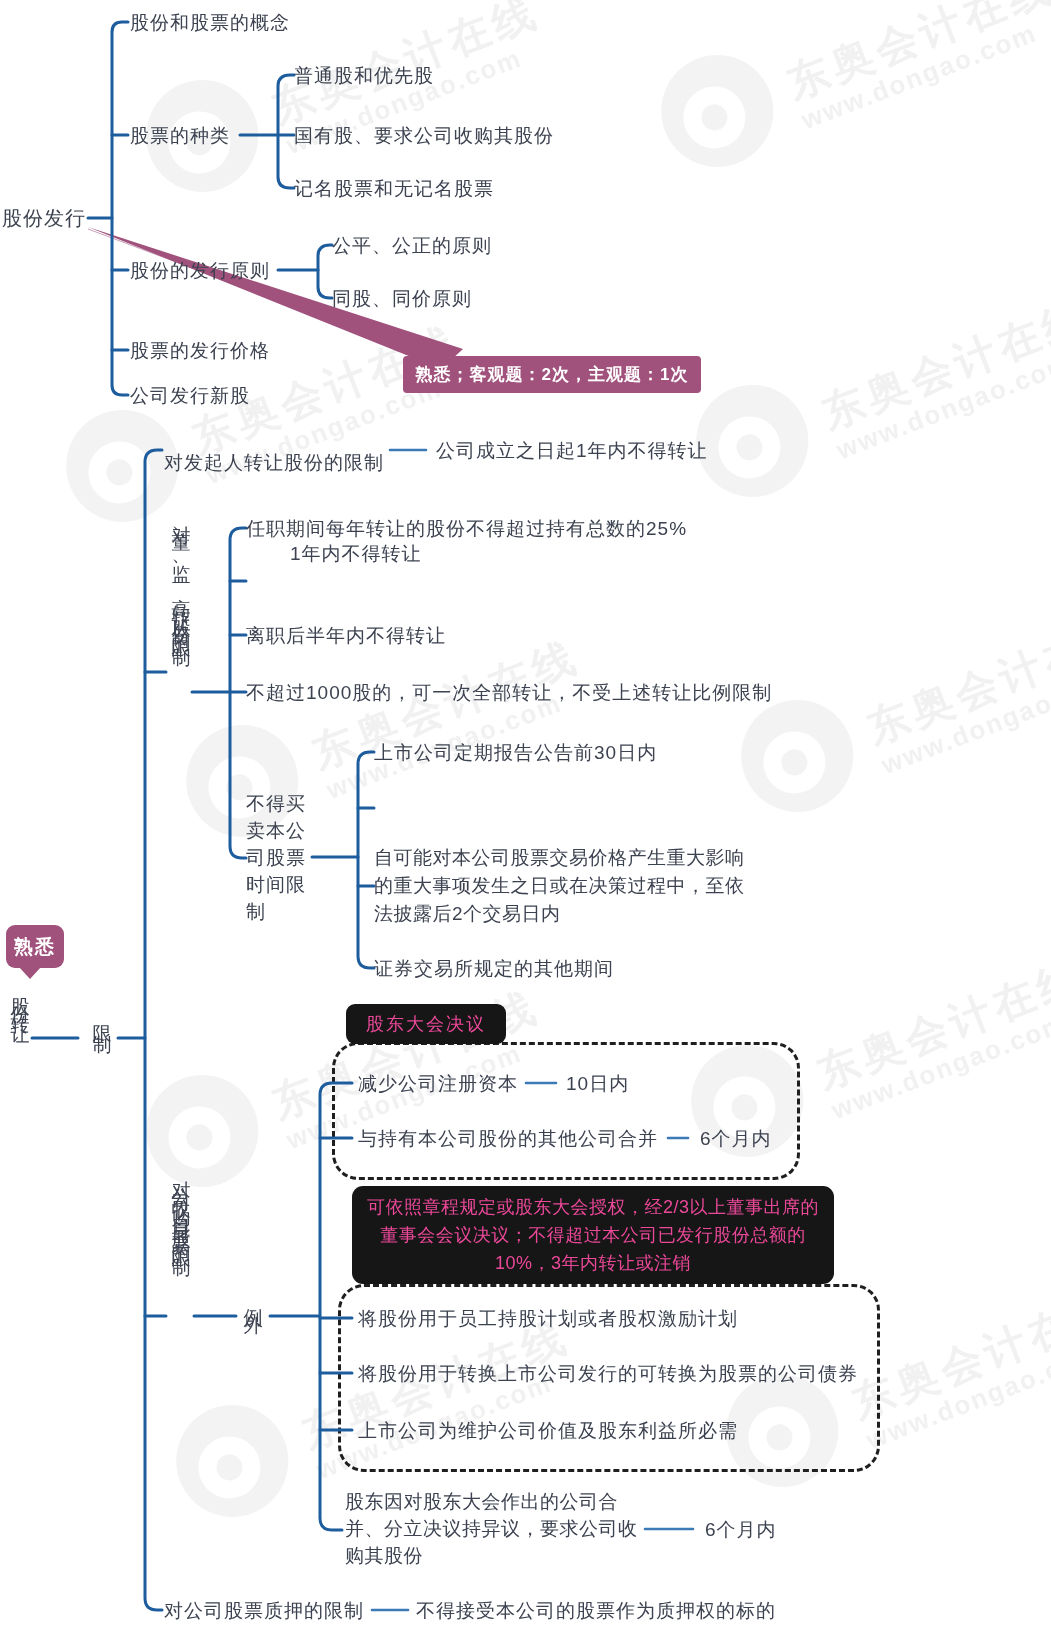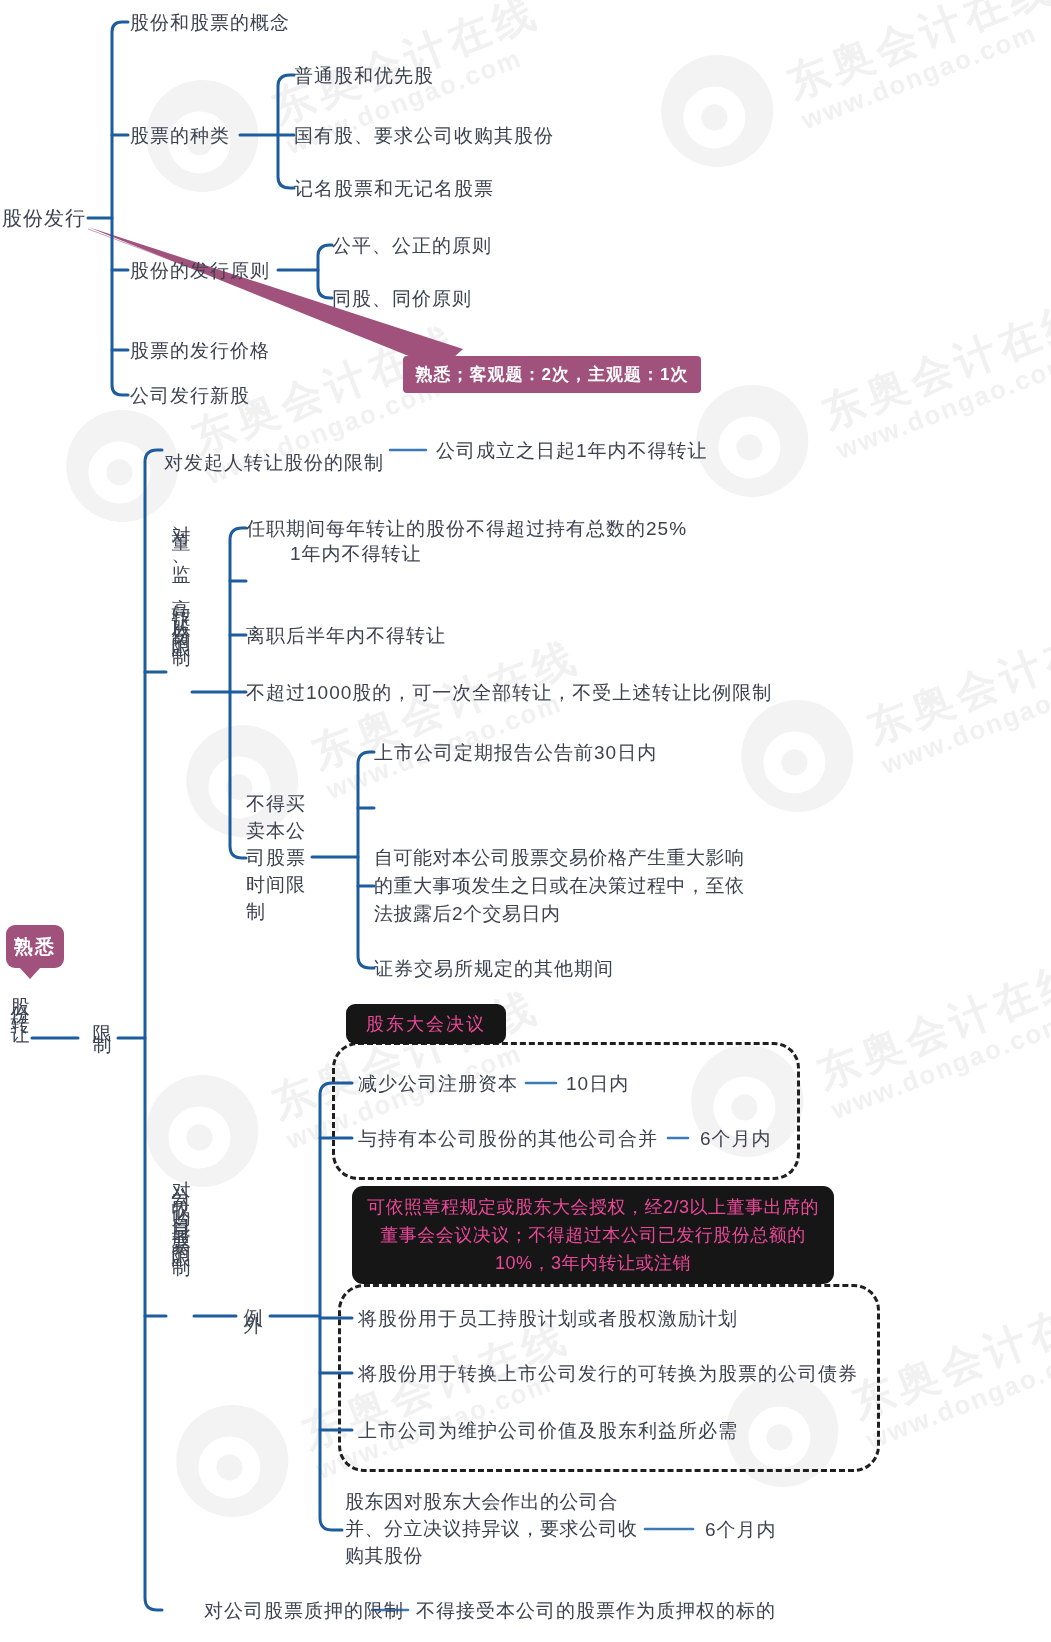--- a/index.html
+++ b/index.html
@@ -218,16 +218,16 @@
   <div class="vnode" style="left:240px;top:1294px;">例外</div>
   <div class="pill pill-note">可依照章程规定或股东大会授权，经2/3以上董事出席的董事会会议决议；不得超过本公司已发行股份总额的10%，3年内转让或注销</div>
   <div class="dashed" style="left:338px;top:1284px;width:536px;height:182px;"></div>
   <div class="node" style="left:358px;top:1318px;">将股份用于员工持股计划或者股权激励计划</div>
   <div class="node" style="left:358px;top:1373px;">将股份用于转换上市公司发行的可转换为股票的公司债券</div>
   <div class="node" style="left:358px;top:1430px;">上市公司为维护公司价值及股东利益所必需</div>
 
   <div class="block" style="left:345px;top:1488px;width:300px;line-height:27px;">股东因对股东大会作出的公司合并、分立决议持异议，要求公司收购其股份</div>
   <div class="node" style="left:705px;top:1529px;">6个月内</div>
 
-  <div class="node" style="left:164px;top:1610px;margin-left:40px;">对公司股票质押的限制</div>
+  <div class="node" style="left:164px;top:1610px;">对公司股票质押的限制</div>
   <div class="node" style="left:416px;top:1610px;">不得接受本公司的股票作为质押权的标的</div>
 
 </div>
 
 </body></html>

